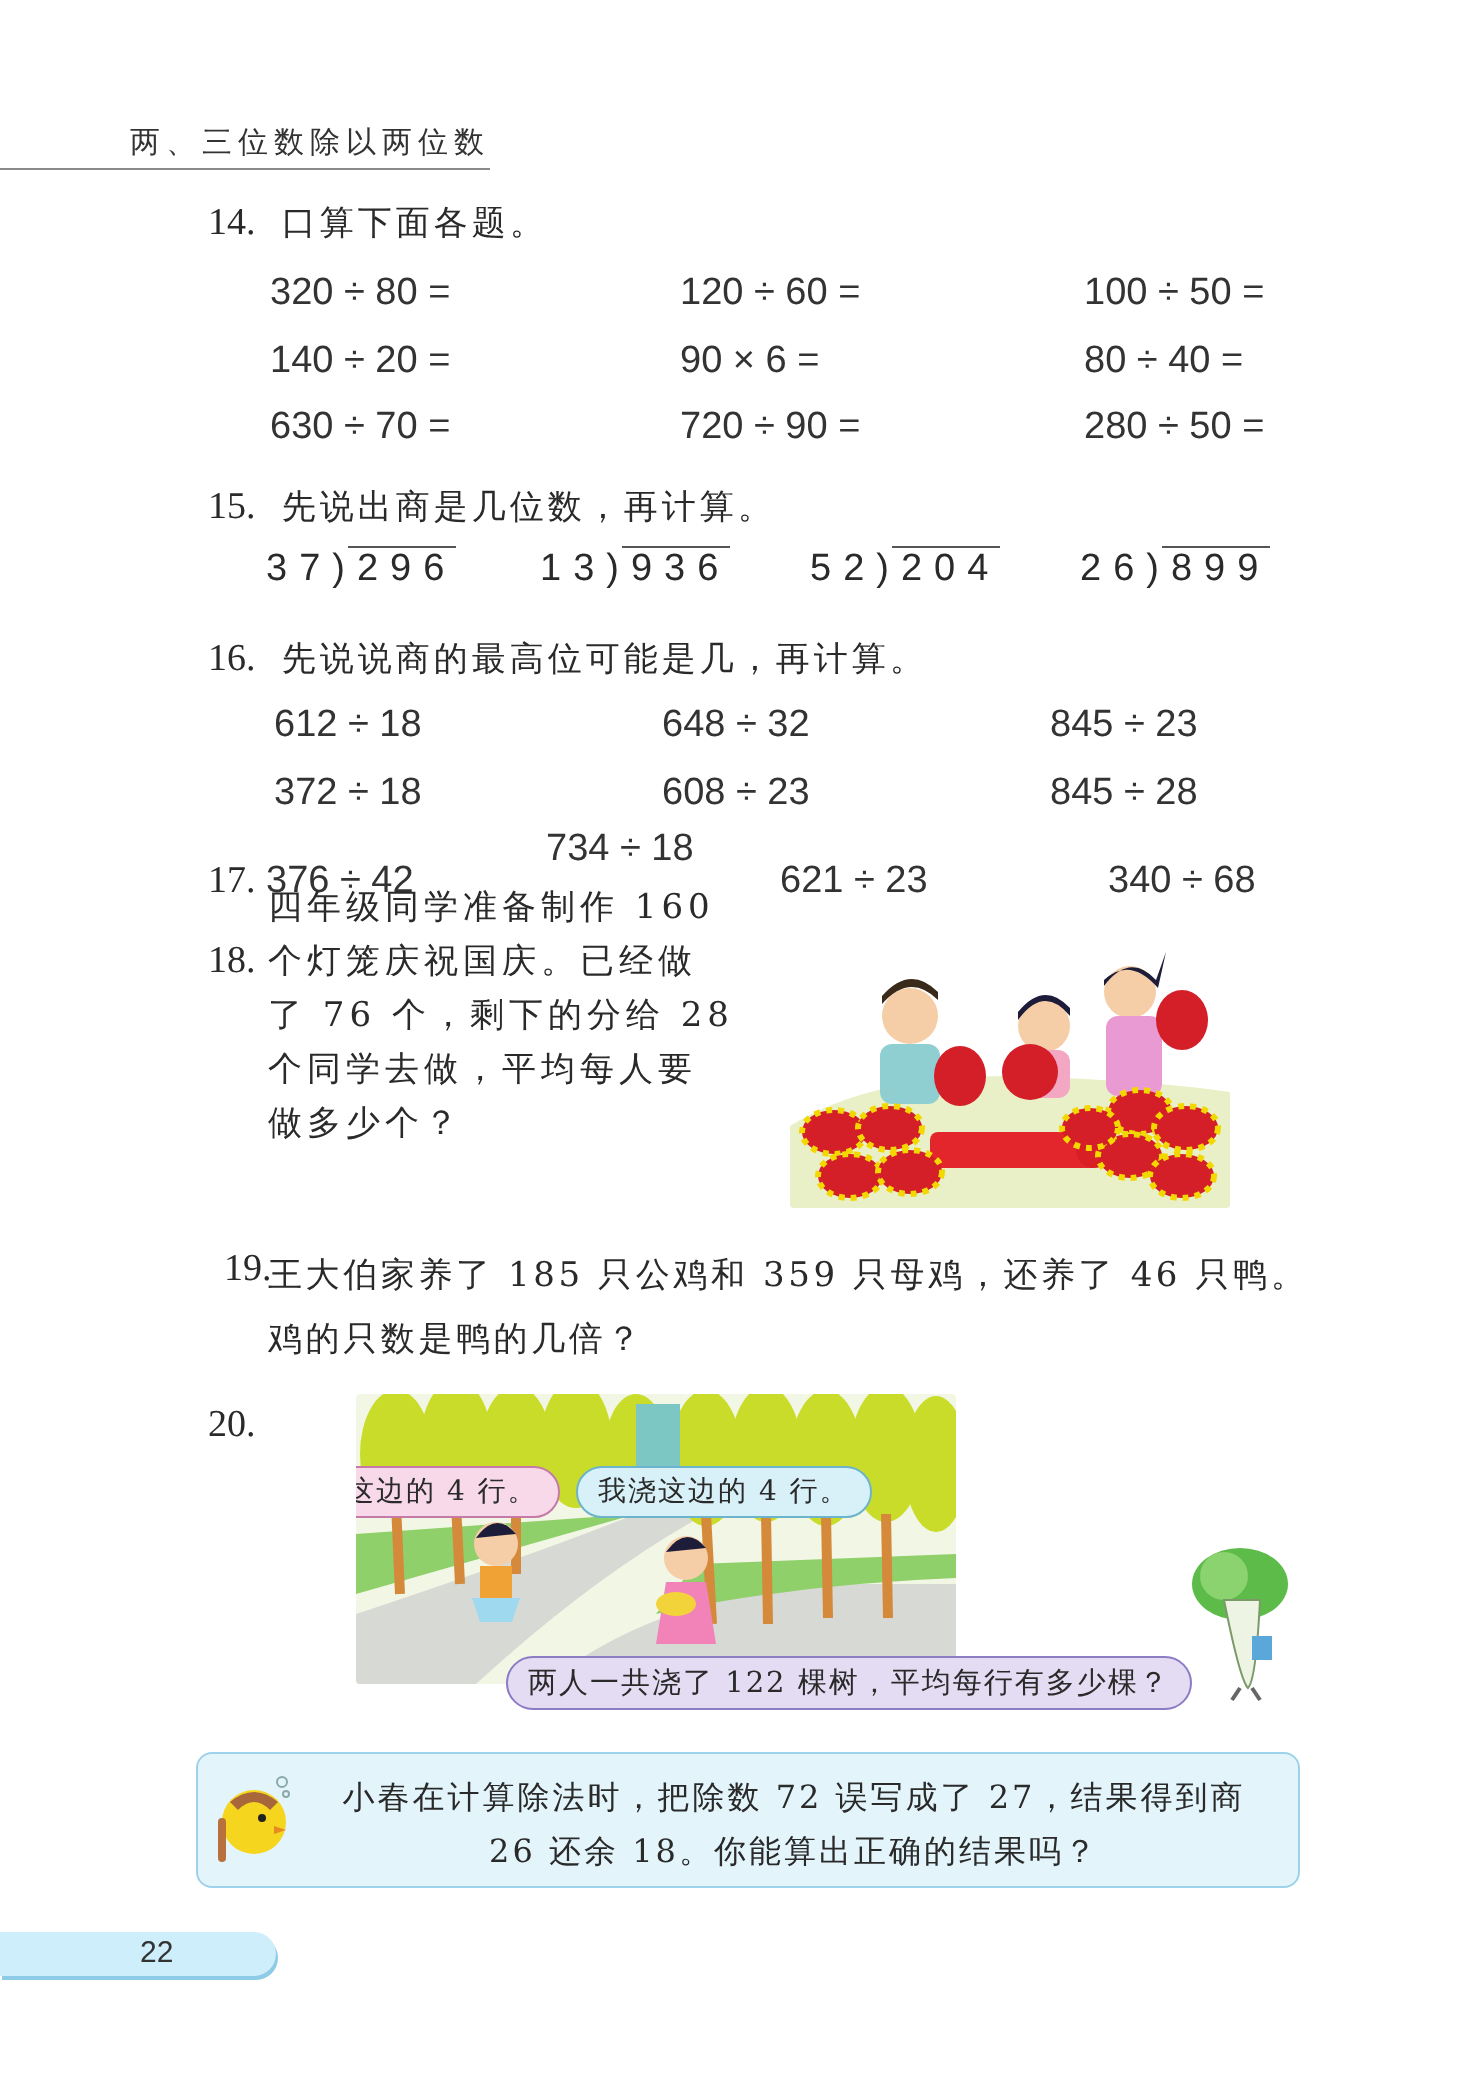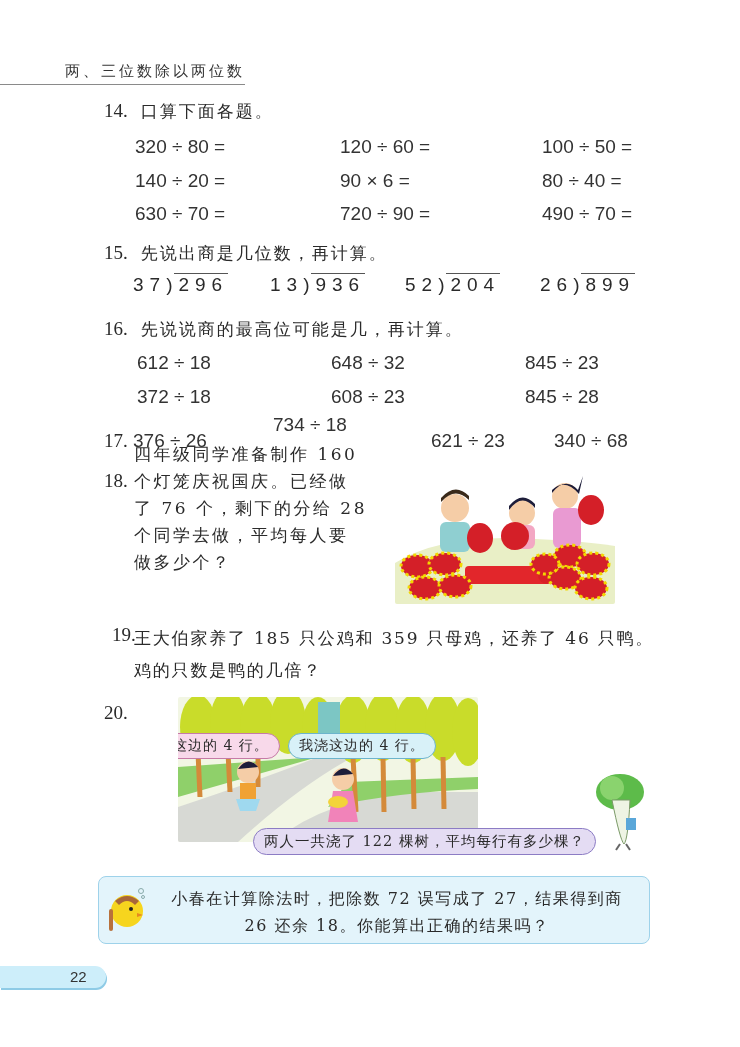--- a/index.html
+++ b/index.html
@@ -11,21 +11,21 @@
   .qnum { font-family:"Liberation Serif", serif; font-size:19px; }
   .qtext { font-size:17px; letter-spacing:2px; }
   .math { font-family:"Liberation Sans", sans-serif; font-size:19px; color:#333; white-space:nowrap; }
   .div-long { font-family:"Liberation Sans", sans-serif; font-size:19px; letter-spacing:6px; white-space:nowrap; }
   .div-long .dividend { border-top:1.5px solid #555; padding-left:4px; }
   .bracket { display:inline-block; letter-spacing:0; margin-right:2px; }
   .illus { overflow:hidden; border-radius:2px; }
   .bubble { position:absolute; font-size:14px; letter-spacing:1px; padding:3px 10px; border:1.5px solid #7a6aa8; border-radius:14px; white-space:nowrap; }
   .tipbox { left:98px; top:876px; width:550px; height:66px; background:#e3f4fb; border:1.5px solid #9ed2ea; border-radius:8px;text-align:center; }
   .tiptext { position:absolute; left:58px; top:8px; font-size:16px; letter-spacing:1.5px; line-height:27px; width:480px; }
-  .pagetab { left:0; top:966px; width:106px; height:22px; background:#cdeefa; border-radius:0 12px 12px 0; box-shadow:1px 2px 0 #8ecbe6; }
+  .pagetab { left:0; top:966px; width:106px; height:22px; background:#cdeefa; border-radius:0 12px 12px 0; box-shadow:1px 2px 0 #8ecbe6;padding-left:32px; }
   .pagenum { position:absolute; left:70px; top:2px; font-family:"Liberation Sans", sans-serif; font-size:15px; color:#333; }
 </style>
 </head>
 <body>
 
 <div class="abs header">
   <span class="header-title">两、三位数除以两位数</span>
 </div>
 
 <div class="abs" style="left:104px; top:100px;">
@@ -34,21 +34,21 @@
 </div>
 <div>
   <span class="abs math" style="left:135px; top:136px;">320 ÷ 80 =</span>
   <span class="abs math" style="left:340px; top:136px;">120 ÷ 60 =</span>
   <span class="abs math" style="left:542px; top:136px;">100 ÷ 50 =</span>
   <span class="abs math" style="left:135px; top:170px;">140 ÷ 20 =</span>
   <span class="abs math" style="left:340px; top:170px;">90 × 6 =</span>
   <span class="abs math" style="left:542px; top:170px;">80 ÷ 40 =</span>
   <span class="abs math" style="left:135px; top:203px;">630 ÷ 70 =</span>
   <span class="abs math" style="left:340px; top:203px;">720 ÷ 90 =</span>
-  <span class="abs math" style="left:542px; top:203px;">490 ÷ 70 =</span>
+  <span class="abs math" style="left:542px; top:203px;">280 ÷ 50 =</span>
 </div>
 
 <div class="abs" style="left:104px; top:242px;">
   <span class="qnum">15.</span>
   <span class="qtext" style="margin-left:8px;">先说出商是几位数，再计算。</span>
 </div>
 <div>
   <div class="abs div-long" style="left:133px; top:274px;">
     <span>37</span><span class="bracket">)</span><span class="dividend">296</span>
   </div>
@@ -71,23 +71,23 @@
   <span class="abs math" style="left:137px; top:352px;">612 ÷ 18</span>
   <span class="abs math" style="left:331px; top:352px;">648 ÷ 32</span>
   <span class="abs math" style="left:525px; top:352px;">845 ÷ 23</span>
   <span class="abs math" style="left:137px; top:386px;">372 ÷ 18</span>
   <span class="abs math" style="left:331px; top:386px;">608 ÷ 23</span>
   <span class="abs math" style="left:525px; top:386px;">845 ÷ 28</span>
 </div>
 
 <div>
   <span class="abs qnum" style="left:104px; top:430px;">17.</span>
-  <span class="abs math" style="left:133px; top:430px;">376 ÷ 26</span>
+  <span class="abs math" style="left:133px; top:430px;">376 ÷ 42</span>
   <span class="abs math" style="left:273px; top:414px;">734 ÷ 18</span>
-  <span class="abs math" style="left:431px; top:430px;">621 ÷ 23</span>
+  <span class="abs math" style="left:390px; top:430px;">621 ÷ 23</span>
   <span class="abs math" style="left:554px; top:430px;">340 ÷ 68</span>
 </div>
 
 <div>
   <span class="abs qnum" style="left:104px; top:470px;">18.</span>
   <div class="abs qtext" style="left:134px; top:441px; line-height:27px; letter-spacing:2.5px;">
     <div>四年级同学准备制作 160</div>
     <div>个灯笼庆祝国庆。已经做</div>
     <div>了 76 个，剩下的分给 28</div>
     <div>个同学去做，平均每人要</div>

